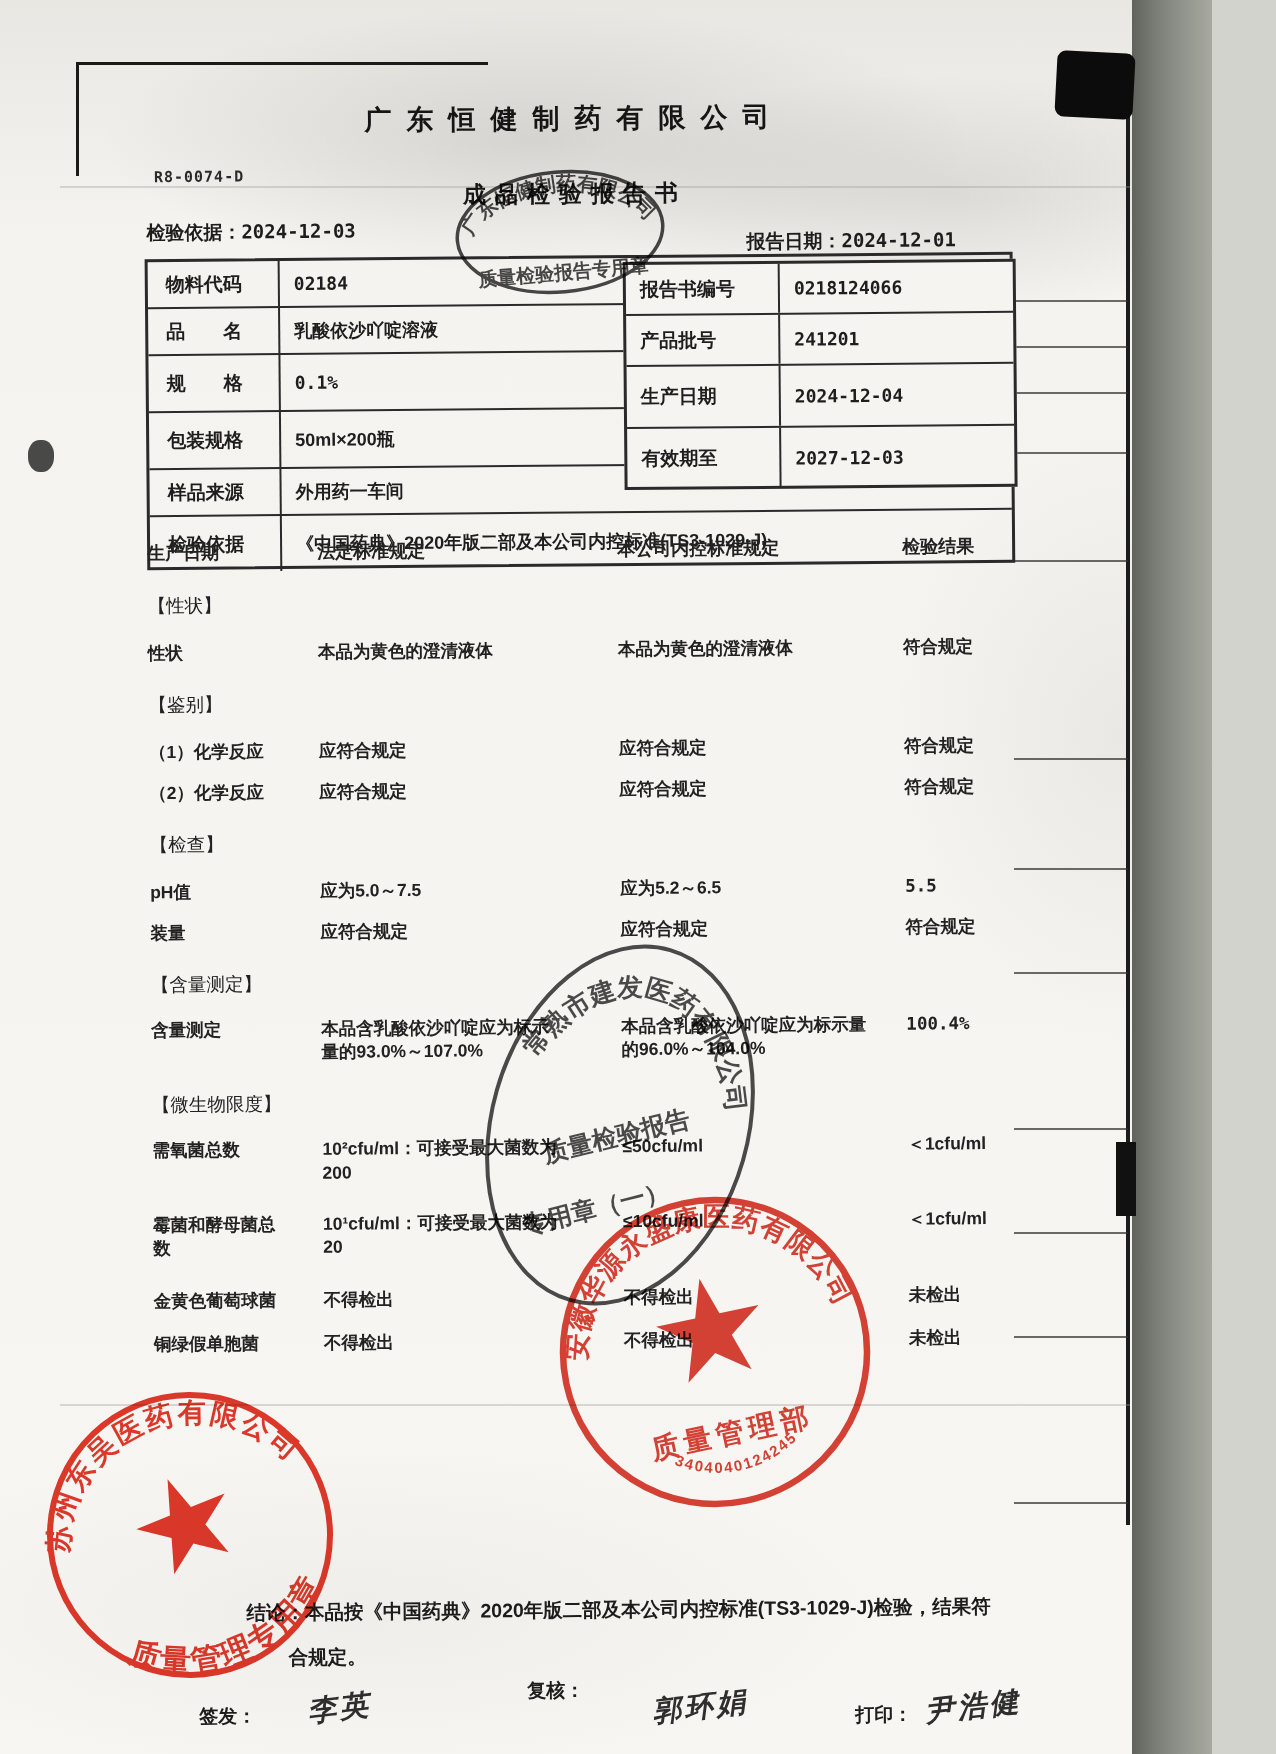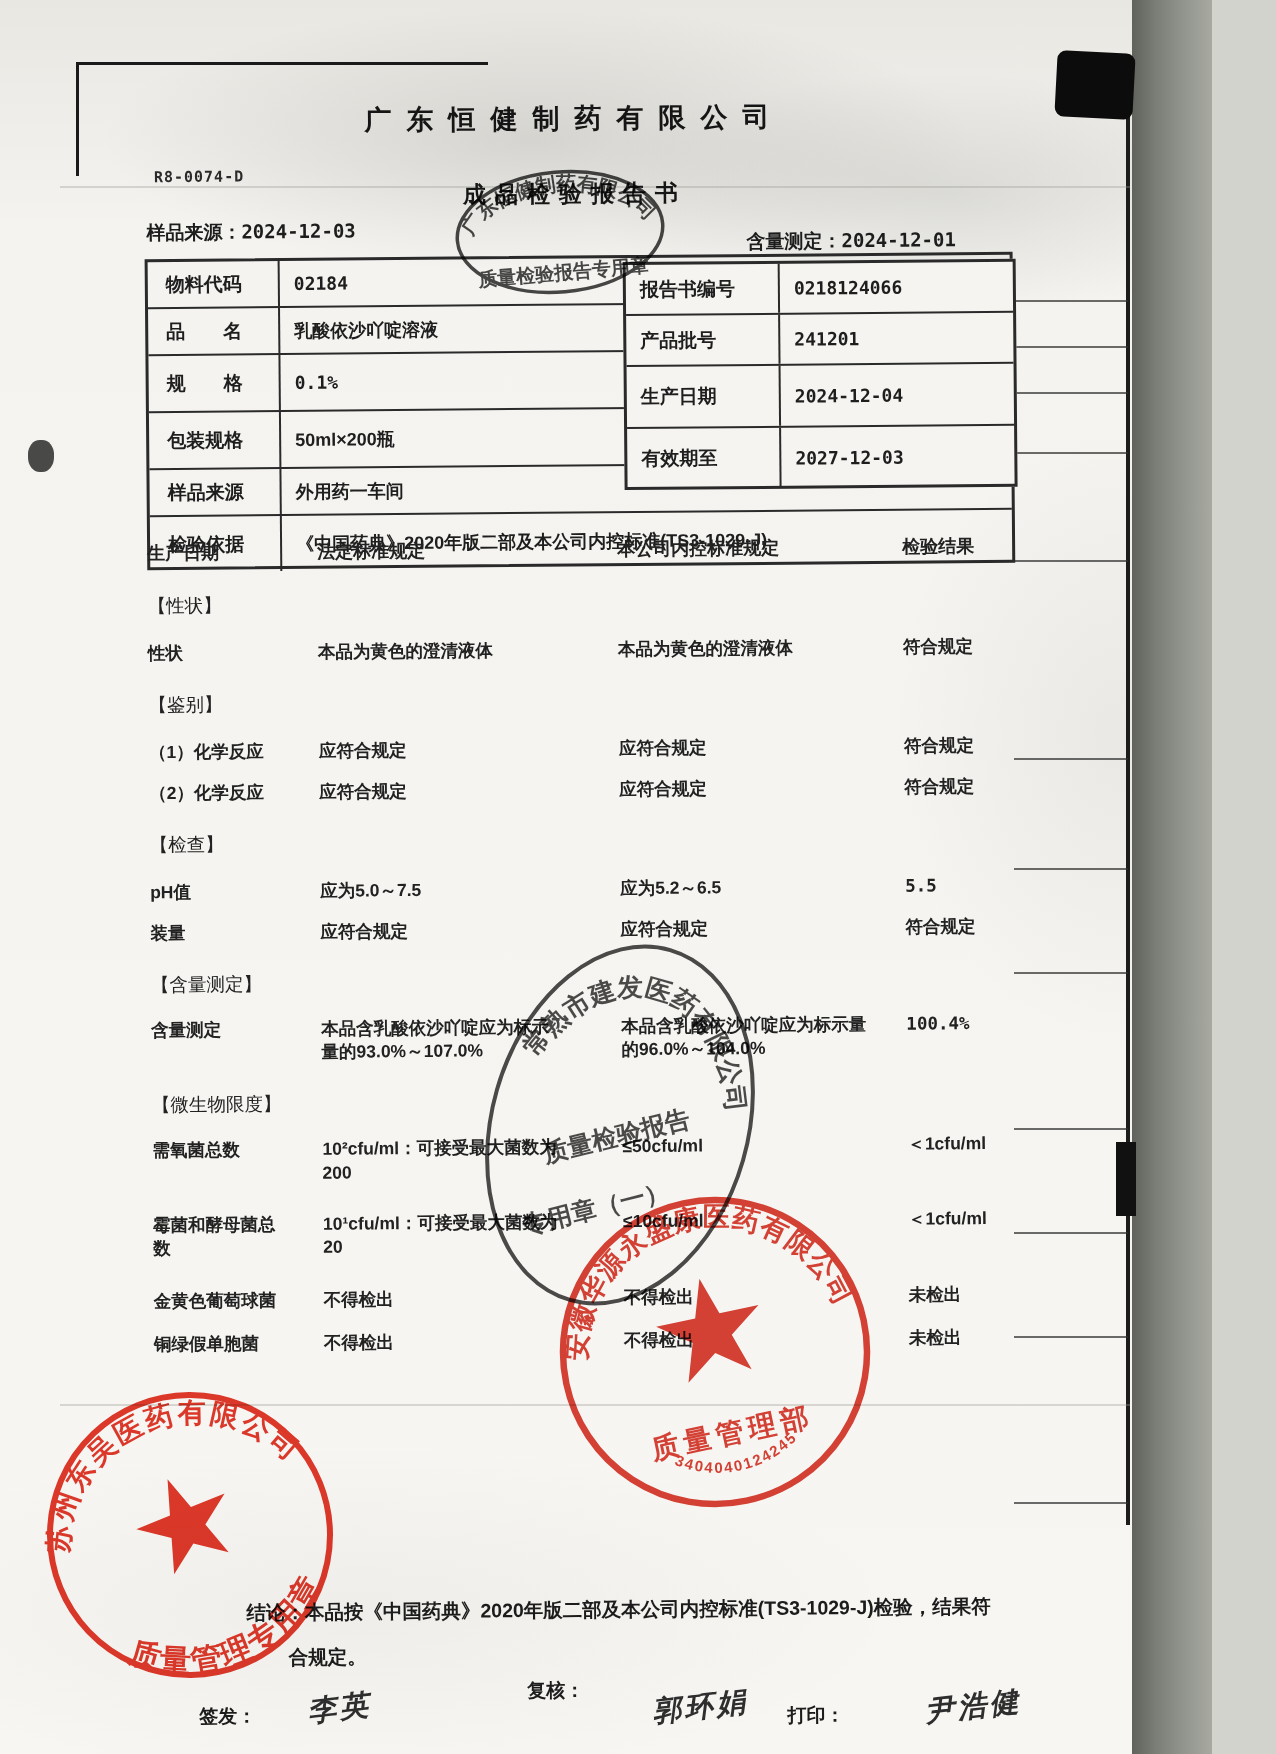--- a/index.html
+++ b/index.html
@@ -102,24 +102,24 @@
   <div class="art tick" style="top:1232px"></div>
   <div class="art tick" style="top:1336px"></div>
   <div class="art tick" style="top:1502px"></div>
 
   <div class="doc">
 
     <div class="t company-title">广东恒健制药有限公司</div>
     <div class="t doc-code mono">R8-0074-D</div>
     <div class="t report-title">成品检验报告书</div>
     <div class="t recv-date">
-      <span>样品来源：</span><span class="mono">2024-12-03</span>
+      <span>检验依据：</span><span class="mono">2024-12-03</span>
     </div>
     <div class="t rep-date">
-      <span>含量测定：</span><span class="mono">2024-12-01</span>
+      <span>报告日期：</span><span class="mono">2024-12-01</span>
     </div>
 
     <div class="tbl tbl-left">
       <div class="row" style="height:45px">
         <div class="cell lab">物料代码</div>
         <div class="cell val mono">02184</div>
       </div>
       <div class="row" style="height:45px">
         <div class="cell lab">品　　名</div>
         <div class="cell val">乳酸依沙吖啶溶液</div>
@@ -235,21 +235,21 @@
       </div>
     </div>
 
     <div class="t concl1">结论：本品按《中国药典》2020年版二部及本公司内控标准(TS3-1029-J)检验，结果符</div>
     <div class="t concl2">合规定。</div>
 
     <div class="t sig-label" style="left:192px;top:1700px">签发：</div>
     <div class="t sig-name" style="left:300px;top:1686px">李英</div>
     <div class="t sig-label" style="left:520px;top:1677px">复核：</div>
     <div class="t sig-name" style="left:645px;top:1688px">郭环娟</div>
-    <div class="t sig-label" style="left:780px;top:1704px">打印：</div>
+    <div class="t sig-label" style="left:848px;top:1704px">打印：</div>
     <div class="t sig-name" style="left:918px;top:1690px">尹浩健</div>
   </div>
 
   <div class="stamp" style="left: 430px; top: 157px; width: 260px; height: 150px; opacity: 0.82; transform: rotate(-5deg); color: rgb(31, 31, 31);">
     <svg width="260" height="150" viewBox="0 0 260 150">
       <ellipse cx="130" cy="75" rx="103" ry="60" fill="none" stroke="currentColor" stroke-width="3.5"></ellipse>
       <path id="hb-arc" d="M 40 100 A 92 55 0 1 1 220 100" fill="none"></path>
       <text font-size="20" fill="currentColor"><textPath href="#hb-arc" startOffset="50%" text-anchor="middle">广东恒健制药有限公司</textPath></text>
       <text x="130" y="122" text-anchor="middle" font-size="19" fill="currentColor">质量检验报告专用章</text>
     </svg>

